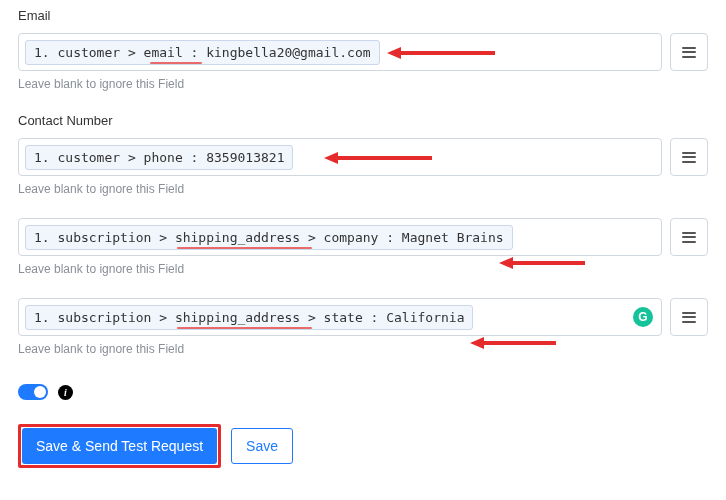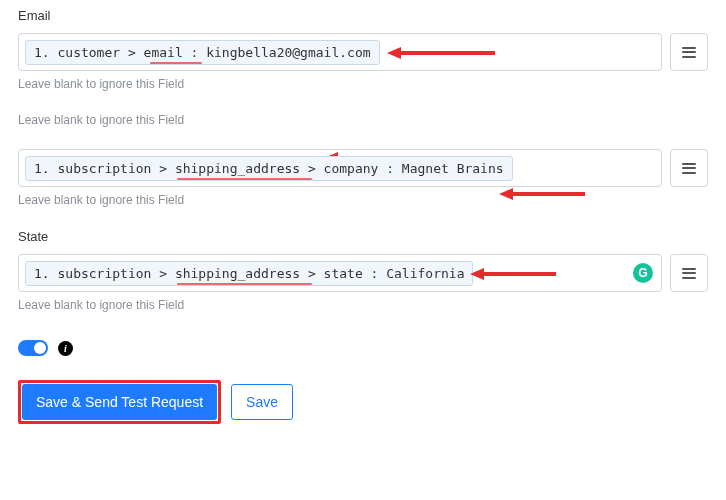--- a/index.html
+++ b/index.html
@@ -194,20 +194,33 @@
   </div>
   <div class="helper-text">Leave blank to ignore this Field</div>
   <div class="arrow" style="left:369px; top:38px; width:110px;">
     <svg width="110" height="14">
         <polygon points="0,7 14,1 14,5 108,5 108,9 14,9 14,13" fill="#e52b2b"></polygon>
       </svg>
   </div>
 </div>
 
 <div class="field-group">
+  <label class="field-label">Contact Number</label>
+  <div class="field-row">
+    <div class="token-input">
+      <span class="token">1. customer &gt; phone : 8359013821</span>
+    </div>
+    <button class="drag-button">
+      <span class="drag-icon">
+          <span></span>
+          <span></span>
+          <span></span>
+        </span>
+    </button>
+  </div>
   <div class="helper-text">Leave blank to ignore this Field</div>
   <div class="arrow" style="left:306px; top:38px; width:110px;">
     <svg width="110" height="14">
         <polygon points="0,7 14,1 14,5 108,5 108,9 14,9 14,13" fill="#e52b2b"></polygon>
       </svg>
   </div>
 </div>
 
 <div class="field-group">
   <div class="field-row">
@@ -225,21 +238,20 @@
   </div>
   <div class="helper-text">Leave blank to ignore this Field</div>
   <div class="arrow" style="left:481px; top:38px; width:88px;">
     <svg width="88" height="14">
         <polygon points="0,7 14,1 14,5 86,5 86,9 14,9 14,13" fill="#e52b2b"></polygon>
       </svg>
   </div>
 </div>
 
 <div class="field-group">
-  <label class="field-label">State</label>
   <div class="field-row">
     <div class="token-input">
       <span class="token">1. subscription &gt; shipping_address &gt; state : California</span>
       <div class="underline-decoration" style="left:158px; width:135px; bottom:6px;"></div>
       <div class="grammarly-badge">G</div>
     </div>
     <button class="drag-button">
       <span class="drag-icon">
           <span></span>
           <span></span>

